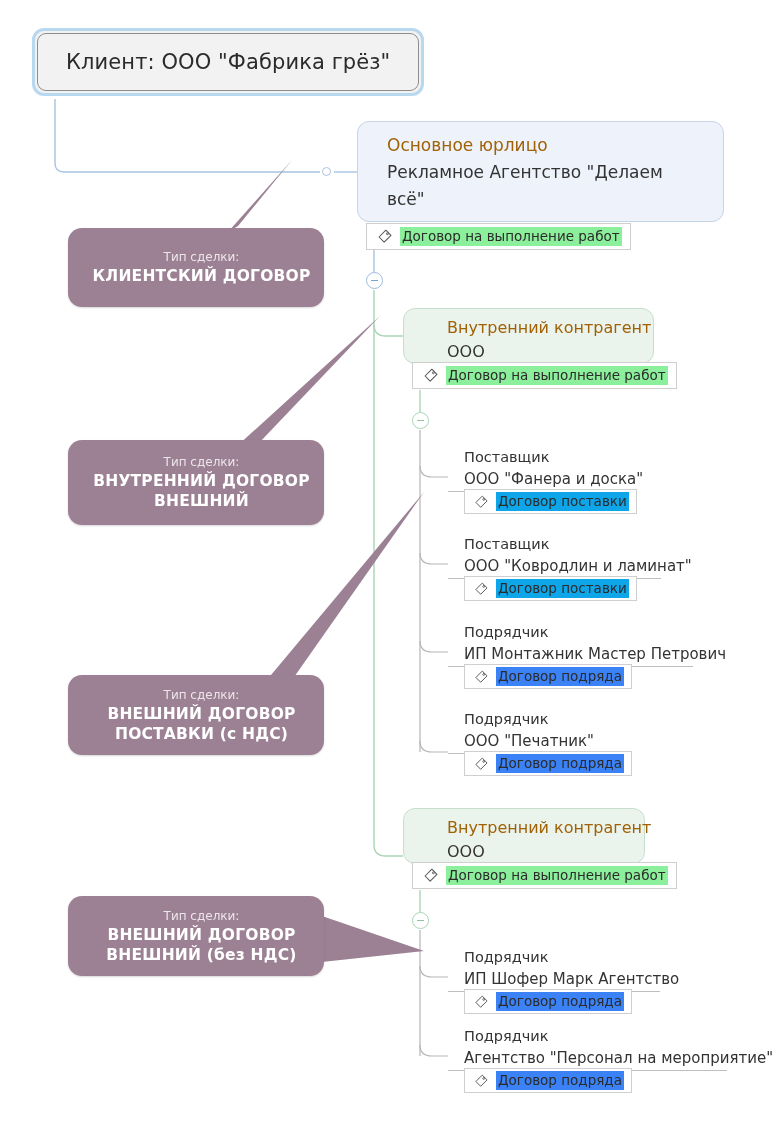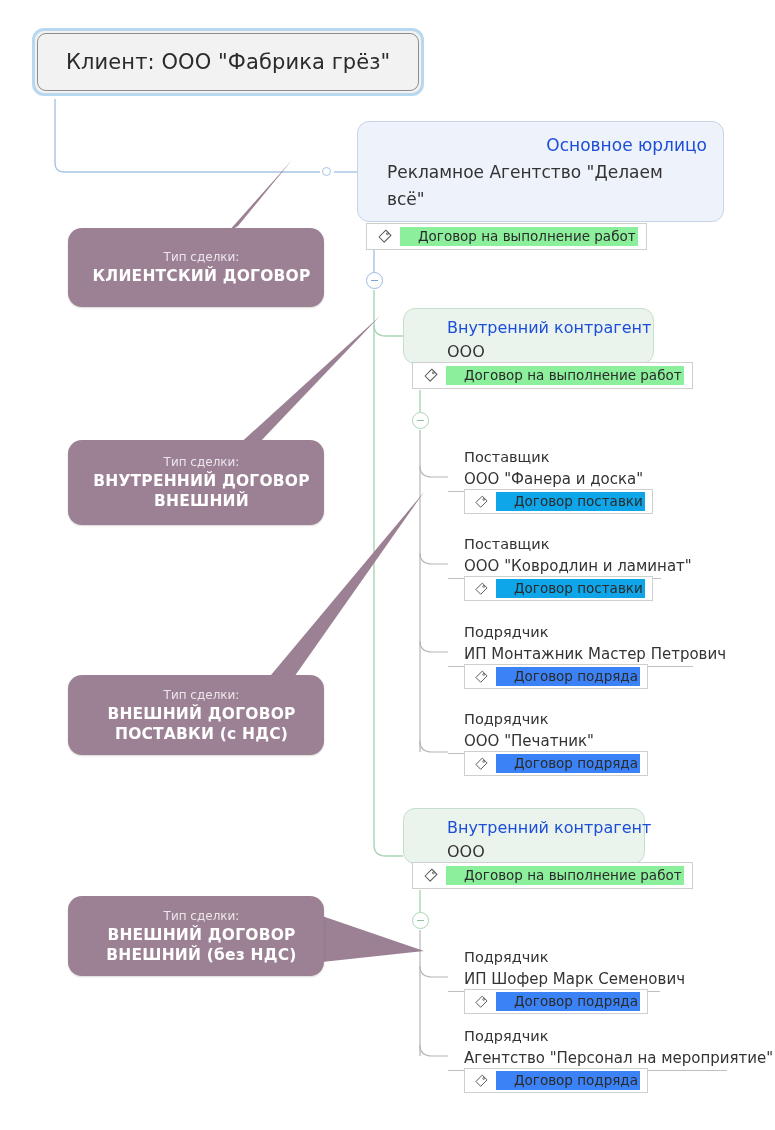--- a/index.html
+++ b/index.html
@@ -45,21 +45,21 @@
   
   .blue-node {
     position: absolute;
     left: 357px; top: 121px;
     width: 367px; height: 101px;
     background: #eef2fa;
     border: 1px solid #c6d4e8;
     border-radius: 12px;
     padding: 10px 16px 8px 29px;
   }
-  .node-line1 { font-size: 17px; color: #1d4ed8; line-height: 27px; white-space: nowrap; text-align: right; }
+  .node-line1 { font-size: 17px; color: #a16207; line-height: 27px; white-space: nowrap; }
   .node-line2 { font-size: 17px; color: #333333; line-height: 27px; }
 
   
   .green-node {
     position: absolute;
     background: #eaf4ec;
     border: 1px solid #c6dfcd;
     border-radius: 12px;
     padding: 7px 16px 6px 43px;
   }
@@ -83,21 +83,21 @@
     background: #ffffff;
     border: 1px solid #cfcfcf;
     padding: 3px 7px 3px 8px;
     height: 25px;
     white-space: nowrap;
   }
   .tag-chip.big { height: 27px; padding: 3px 8px 3px 9px; }
   .tag-text {
     font-size: 13.5px;
     color: #2b2b2b;
-    padding: 1px 2px 1px 18px;
+    padding: 1px 2px 1px 2px;
     line-height: 17px;
   }
   .tag-text.hl-green  { background: #8cef9b; }
   .tag-text.hl-blue   { background: #0ea5e9; }
   .tag-text.hl-orange { background: #3b82f6; }
   .tag-ic { flex: 0 0 auto; display: block; }
 
   
   .callout {
     position: absolute;
@@ -292,21 +292,21 @@
     </svg>
     <span class="tag-text hl-green">Договор на выполнение работ</span>
   </div>
 
   <div class="toggle green" style="left:412px; top:912px;">
     <span class="bar"></span>
   </div>
 
   <div class="leaf-node" style="left:448px; top:945px; width:212px;">
     <div class="leaf-line1">Подрядчик</div>
-    <div class="leaf-line2">ИП Шофер Марк Семенович</div>
+    <div class="leaf-line2">ИП Шофер Марк Агентство</div>
   </div>
   <div class="tag-chip" style="left:464px; top:989px;">
     <svg class="tag-ic" width="16" height="16" viewBox="0 0 20 20">
       <path d="M11.6 2.6 L17.6 8.6 L9.6 16.6 L3.6 10.6 Z" fill="none" stroke="#555" stroke-width="1.2" stroke-linejoin="round"></path>
       <circle cx="13.4" cy="6.8" r="1.15" fill="none" stroke="#555" stroke-width="1.1"></circle>
     </svg>
     <span class="tag-text hl-orange">Договор подряда</span>
   </div>
 
   <div class="leaf-node" style="left:448px; top:1024px; width:279px;">

